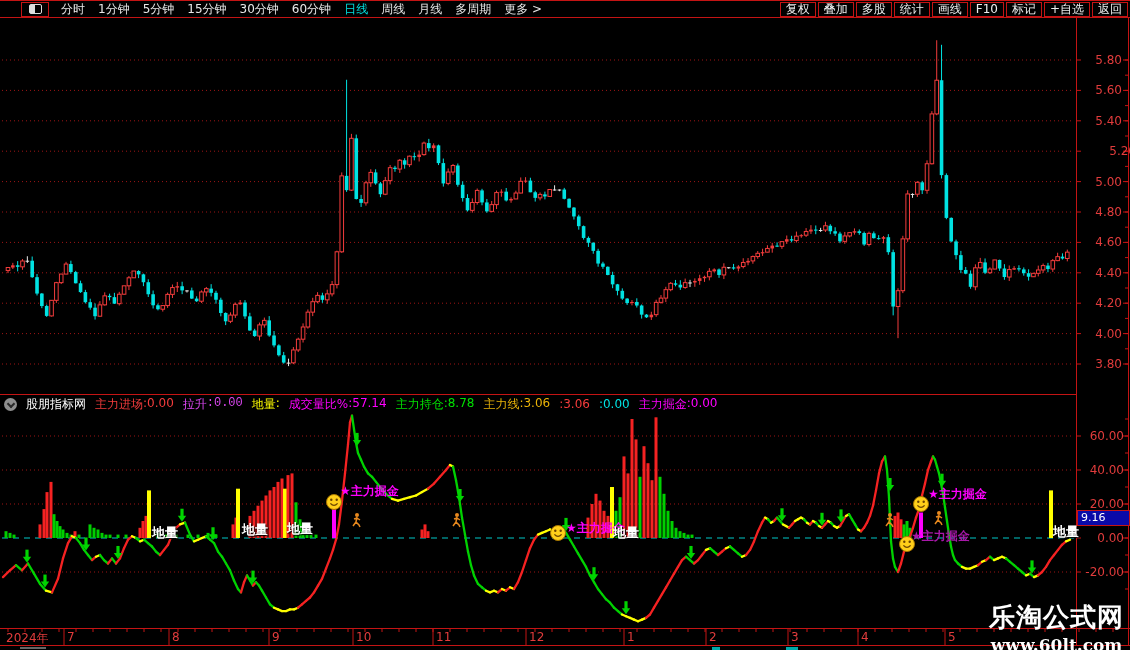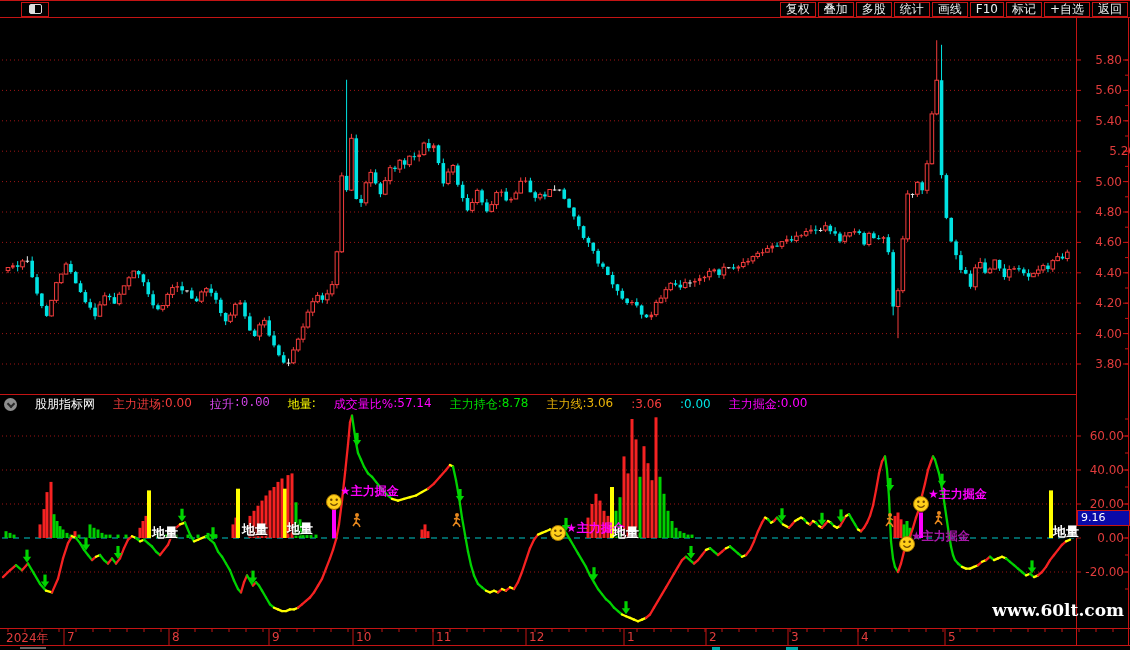--- a/index.html
+++ b/index.html
@@ -21,21 +21,21 @@
   #chart-title{position:absolute;left:8px;top:3px;font-size:13px;color:#f0f0f0;}
   .circ-icon{position:absolute;width:13px;height:13px;border-radius:50%;background:#8f8f8f;}
   .circ-icon::after{content:"";position:absolute;left:3.5px;top:3px;width:4px;height:4px;
        border-right:2px solid #2a2a2a;border-bottom:2px solid #2a2a2a;transform:rotate(45deg);}
   #title-dd{left:142px;top:4px;}
   .diamond{position:absolute;left:1045px;top:25px;width:8px;height:8px;border:1px solid #999;transform:rotate(45deg);}
   .winicon{position:absolute;left:1061px;top:24px;width:12px;height:10px;border:1px solid #aaa;border-radius:2px;}
   .winicon::after{content:"";position:absolute;left:0;top:0;width:5px;height:10px;background:#aaa;}
   #gfx{position:absolute;left:0;top:0;}
   #ind-header{position:absolute;left:0;top:395px;width:1076px;height:18px;display:flex;
-              align-items:center;gap:18px;font-size:12px;}
+              align-items:center;gap:9px;font-size:12px;}
   #ind-icon{position:relative;margin-left:4px;width:13px;height:13px;flex:0 0 13px;}
   #ind-source{color:#fff;}
   .fld{display:flex;}
   .axis-lbl{position:absolute;width:44px;text-align:right;font-size:12px;color:#e23c3c;}
   .ind-lbl{position:absolute;width:48px;text-align:right;font-size:12px;color:#e23c3c;}
   .month-lbl{position:absolute;top:630px;font-size:12px;color:#e23c3c;}
   #year-lbl{position:absolute;left:6px;top:630px;font-size:12px;color:#e23c3c;}
   .diliang{position:absolute;color:#fff;font-size:13px;font-weight:bold;text-shadow:1px 1px 1px #000;}
   .goldlbl{position:absolute;font-size:12px;font-weight:bold;}
   #value-badge{position:absolute;left:1077px;top:510px;width:48px;height:14px;background:#0a0aa8;
@@ -45,20 +45,33 @@
   #wm2{font-size:17px;font-weight:bold;font-family:"DejaVu Serif","Liberation Serif",serif;}
 </style>
 </head>
 <body>
 
 <div id="app">
 
   <div id="topbar">
     <div class="icon-box">
         <span class="split-rect"></span>
+      </div>
+    <div id="period-items">
+        <span class="pitem">分时</span>
+        <span class="pitem">1分钟</span>
+        <span class="pitem">5分钟</span>
+        <span class="pitem">15分钟</span>
+        <span class="pitem">30分钟</span>
+        <span class="pitem">60分钟</span>
+        <span class="pitem active">日线</span>
+        <span class="pitem">周线</span>
+        <span class="pitem">月线</span>
+        <span class="pitem">多周期</span>
+        <span class="pitem">更多 &gt;</span>
       </div>
     <div id="right-items">
         <span class="ritem">复权</span>
         <span class="ritem">叠加</span>
         <span class="ritem">多股</span>
         <span class="ritem">统计</span>
         <span class="ritem">画线</span>
         <span class="ritem">F10</span>
         <span class="ritem">标记</span>
         <span class="ritem">+自选</span>
@@ -1236,17 +1249,18 @@
       <span class="diliang" style="left: 152px; top: 524px;">地量</span>
       <span class="diliang" style="left: 242px; top: 521px;">地量</span>
       <span class="diliang" style="left: 287px; top: 520px;">地量</span>
       <span class="diliang" style="left: 613px; top: 524px;">地量</span>
       <span class="diliang" style="left: 1053px; top: 523px;">地量</span>
     </div>
 
   <div id="value-badge">9.16</div>
 
   <div id="watermark">
+    <div id="wm1">乐淘公式网</div>
     <div id="wm2">www.60lt.com</div>
   </div>
 
   <span id="year-lbl">2024年</span>
 </div>
 
 </body></html>

